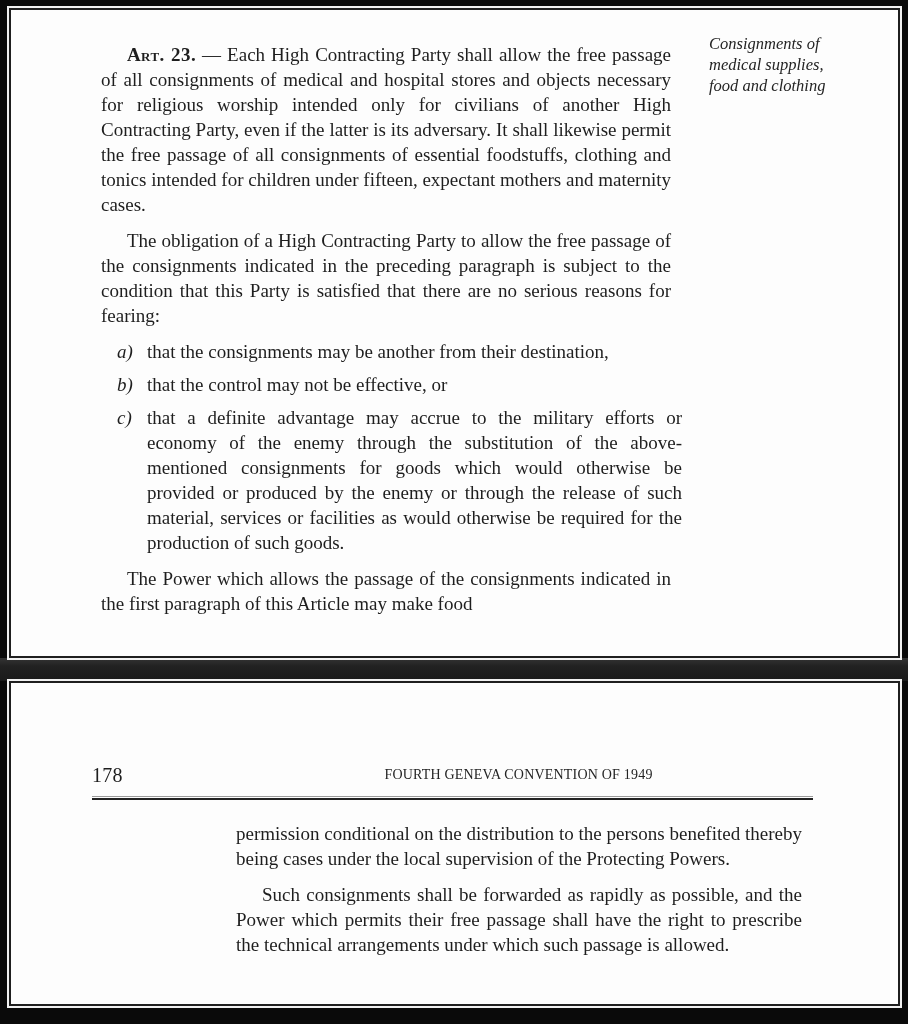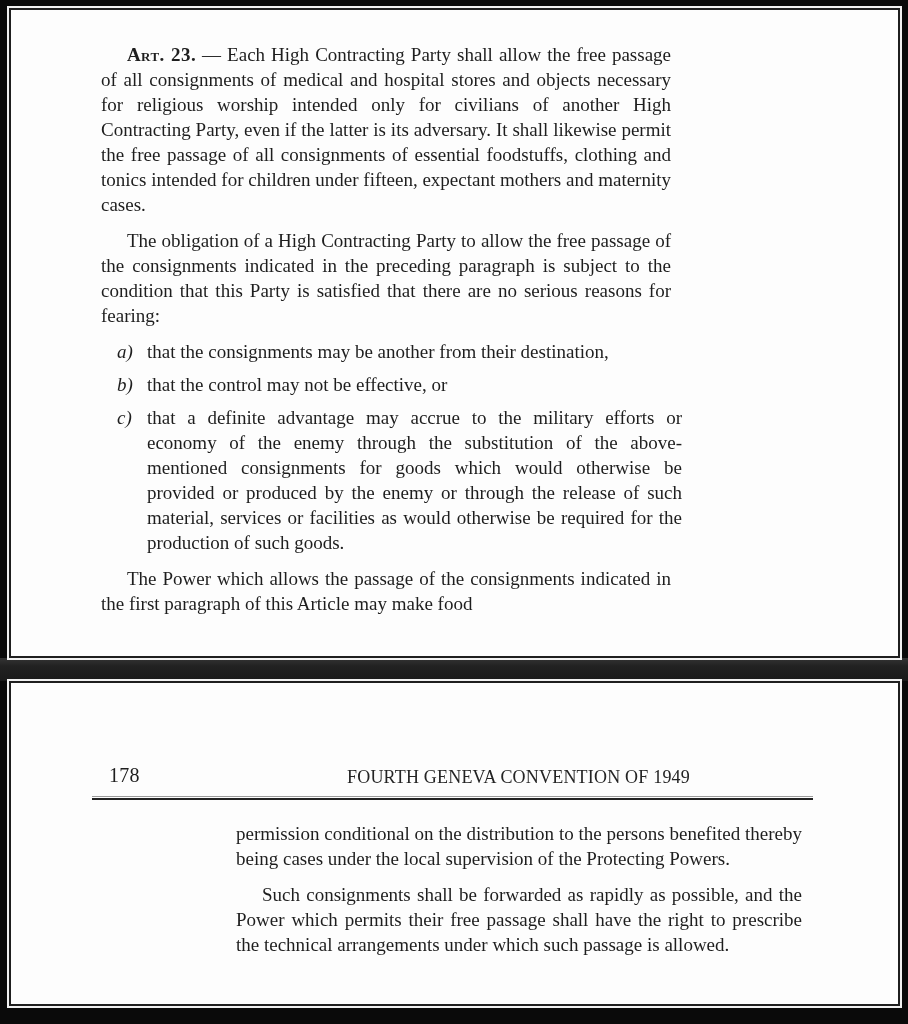--- a/index.html
+++ b/index.html
@@ -52,27 +52,27 @@
   .gc-list { margin-top: 9px; }
   .list-item {
     position: relative; padding-left: 57px; margin-bottom: 8px;
     text-align: justify; font-size: 19px; line-height: 25px;
   }
   .list-marker { position: absolute; left: 27px; font-style: italic; }
 
   .page2-inner { margin-left: 81px; width: 721px; }
   .running-header { position: relative; height: 27px; }
   .page-number {
-    position: absolute; left: 17px; top: 1px;
+    position: absolute; left: 0; top: 1px;
     font-size: 20px; letter-spacing: 0.3px;
   }
   .running-title {
     display: block; text-align: center;
     position: relative; left: 66px; top: 4px;
-    font-size: 18px; letter-spacing: 0.2px; white-space: nowrap;
+    font-size: 14px; letter-spacing: 0.2px; white-space: nowrap;
     color: #242424;
   }
   .header-rule {
     margin-top: 6px; height: 4px;
     background: linear-gradient(to bottom,
       #9b9b9b 0, #9b9b9b 1px,
       #fdfdfd 1px, #fdfdfd 2px,
       #222222 2px, #222222 4px);
   }
   .text-block-2 { margin: 21px 0 0 133px; width: 588px; }
@@ -100,20 +100,21 @@
           </div>
           <div class="list-item">
             <span class="list-marker">c)</span>
             <span>that a definite advantage may accrue to the military efforts or economy of the enemy through the substitution of the above-mentioned consignments for goods which would otherwise be provided or produced by the enemy or through the release of such material, services or facilities as would otherwise be required for the production of such goods.</span>
           </div>
         </div>
 
         <p class="para indent">The Power which allows the passage of the consignments indicated in the first paragraph of this Article may make food</p>
       </div>
 
+      <div class="note-col">Consignments of medical supplies, food and clothing</div>
     </div>
   </section>
 
   <div class="page-gap"></div>
 
   <section class="page page2">
     <div class="page2-inner">
       <header class="running-header">
         <span class="page-number">178</span>
         <span class="running-title">FOURTH GENEVA CONVENTION OF 1949</span>

